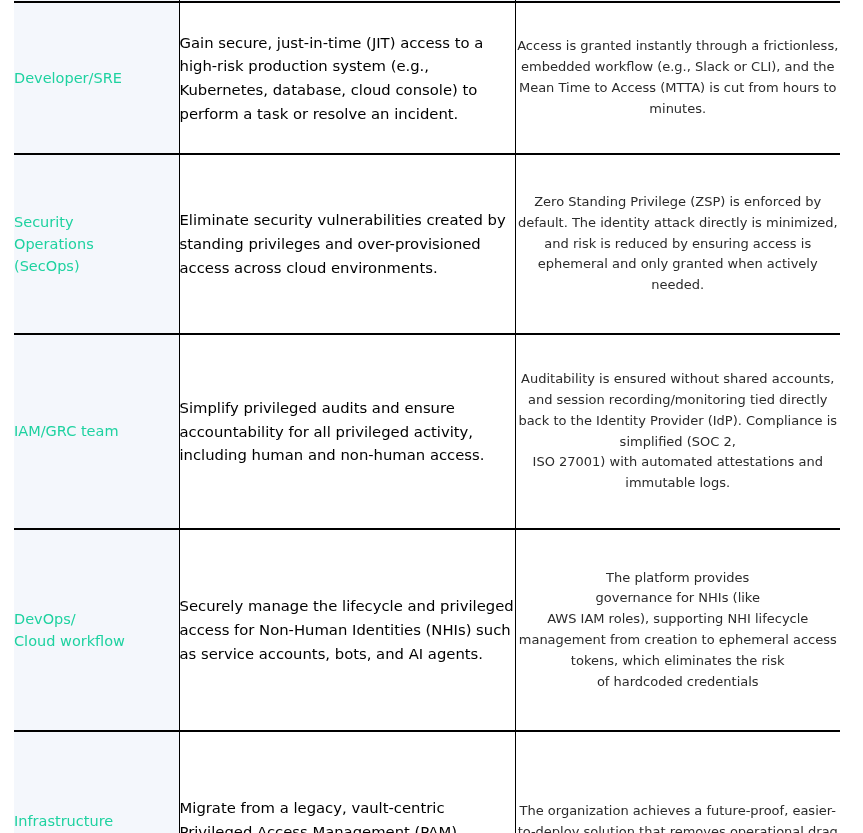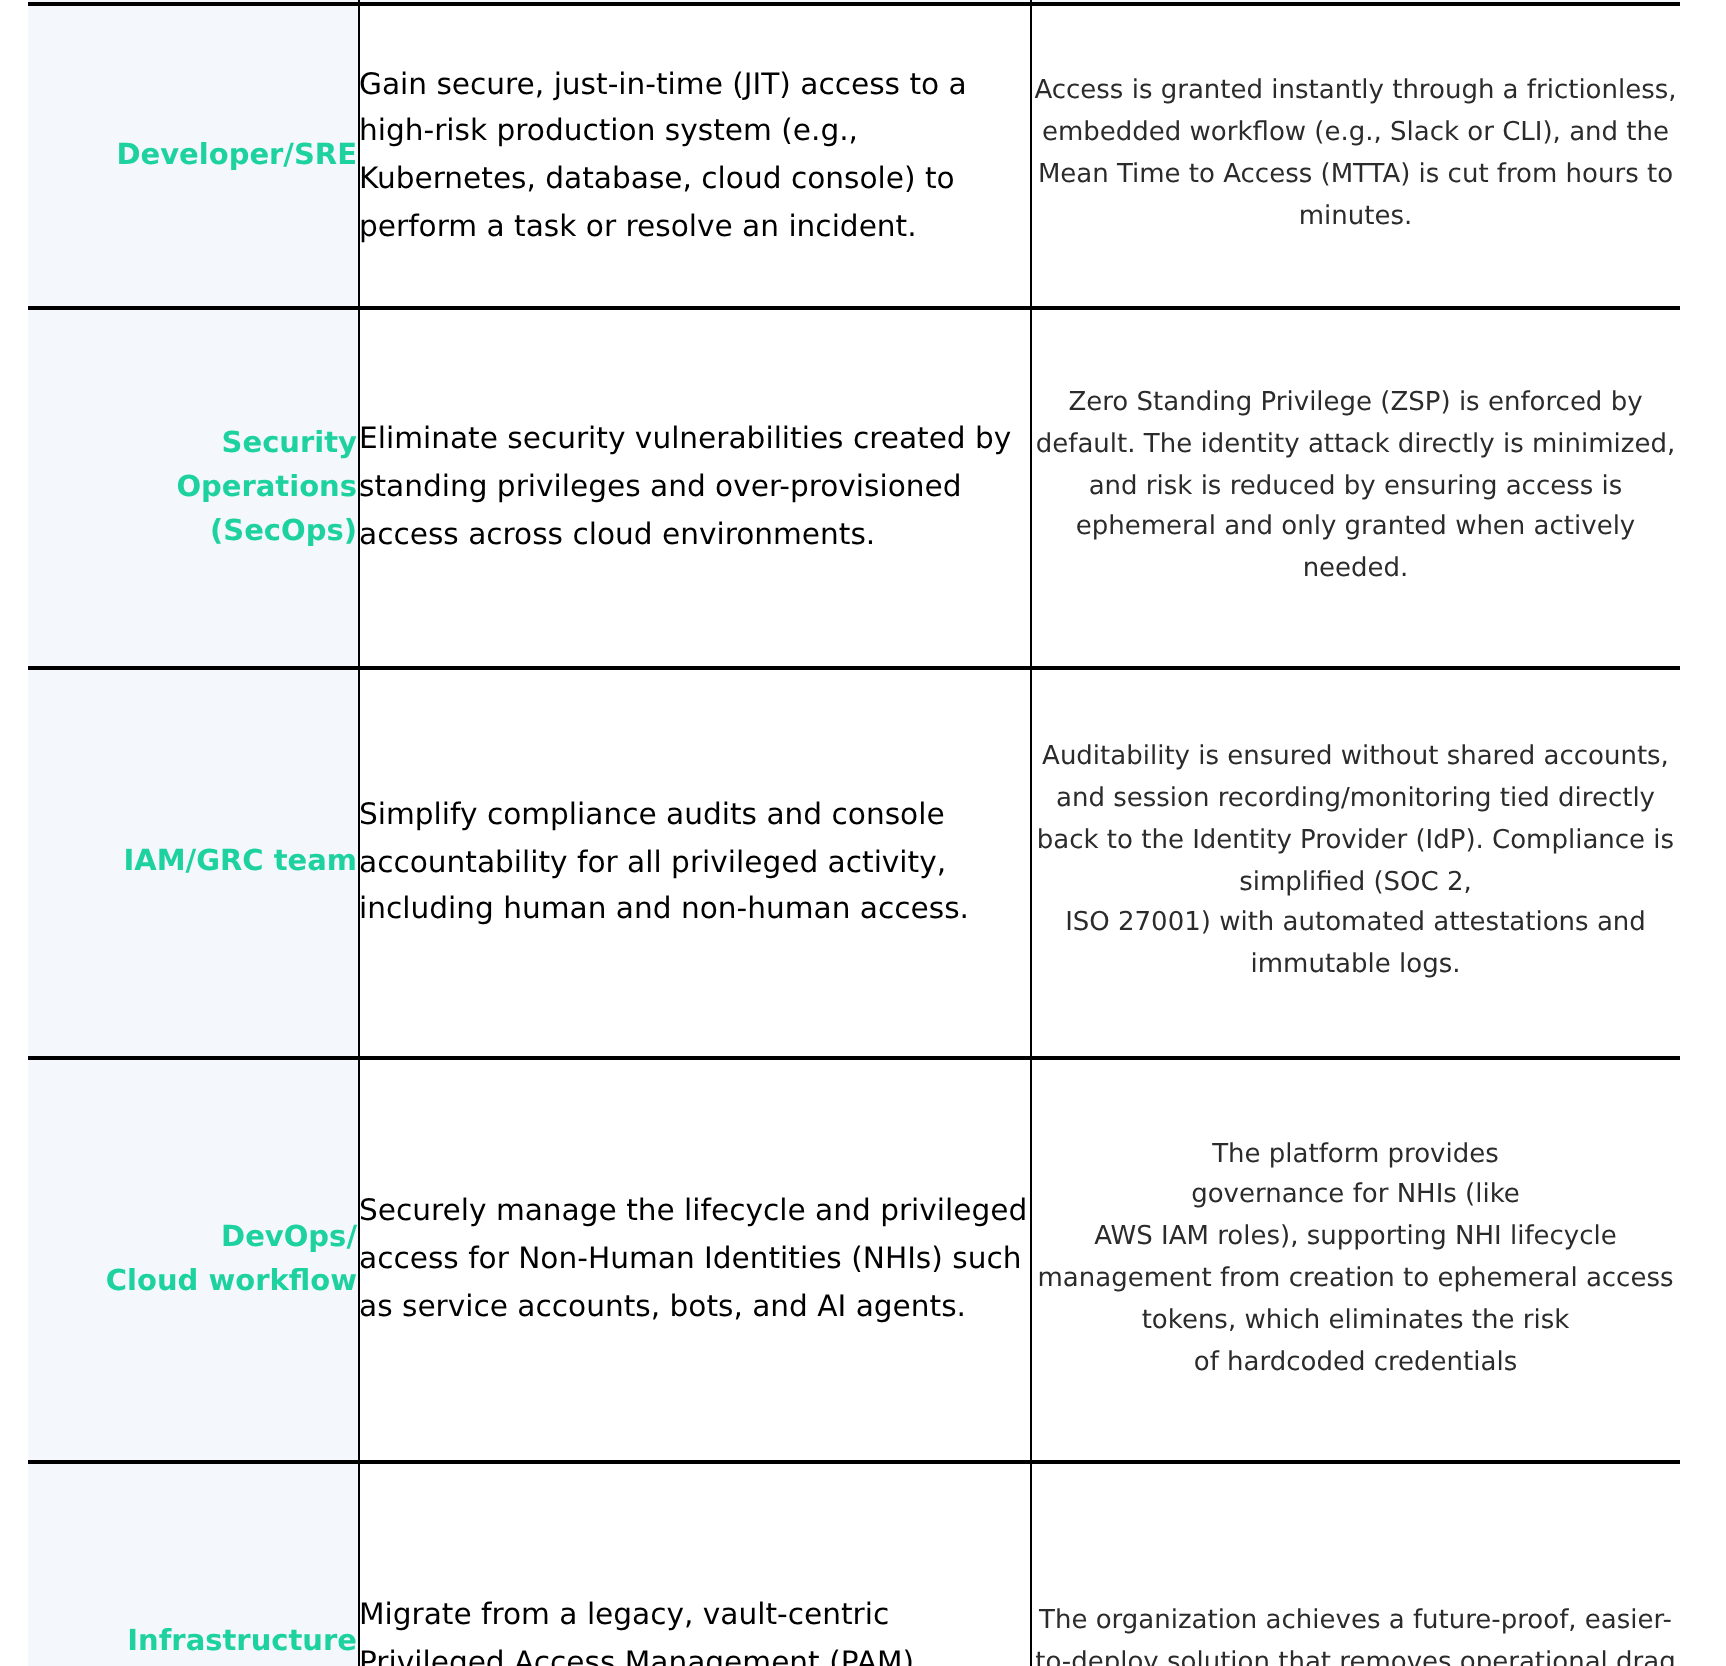--- a/index.html
+++ b/index.html
@@ -22,24 +22,24 @@
   table.persona-table td{
     border-top:2px solid #000000;
     border-bottom:2px solid #000000;
     vertical-align:middle;
     padding:0;
   }
   td.persona{
     background:#F4F7FC;
     border-right:1.5px solid #000000;
     color:#1ED2A0;
-    font-weight:bold;
+    font-weight:normal;
     font-size:14.5px;
     line-height:1.52;
-    text-align:right;
+    text-align:left;
     padding:10px 12px;
   }
   td.goal{
     background:#ffffff;
     border-right:1.5px solid #000000;
     color:#000000;
     font-size:14.8px;
     line-height:1.60;
     text-align:left;
     padding:14px 20px 14px 18px;
@@ -122,21 +122,21 @@
           <td class="outcome">
               <span class="cellbody">Zero Standing Privilege (ZSP) is enforced by default. The identity attack directly is minimized, and risk is reduced by ensuring access is ephemeral and only granted when actively needed.</span>
             </td>
         </tr>
 
         <tr class="r-iam">
           <td class="persona">
               <span class="cellbody">IAM/GRC team</span>
             </td>
           <td class="goal">
-              <span class="cellbody">Simplify compliance audits and console accountability for all privileged activity, including human and non-human access.</span>
+              <span class="cellbody">Simplify privileged audits and ensure accountability for all privileged activity, including human and non-human access.</span>
             </td>
           <td class="outcome">
               <span class="cellbody">Auditability is ensured without shared accounts, and session recording/monitoring tied directly back to the Identity Provider (IdP). Compliance is simplified (SOC 2,
 ISO 27001) with automated attestations and immutable logs.</span>
             </td>
         </tr>
 
         <tr class="r-devops">
           <td class="persona">
               <span class="cellbody">DevOps/

